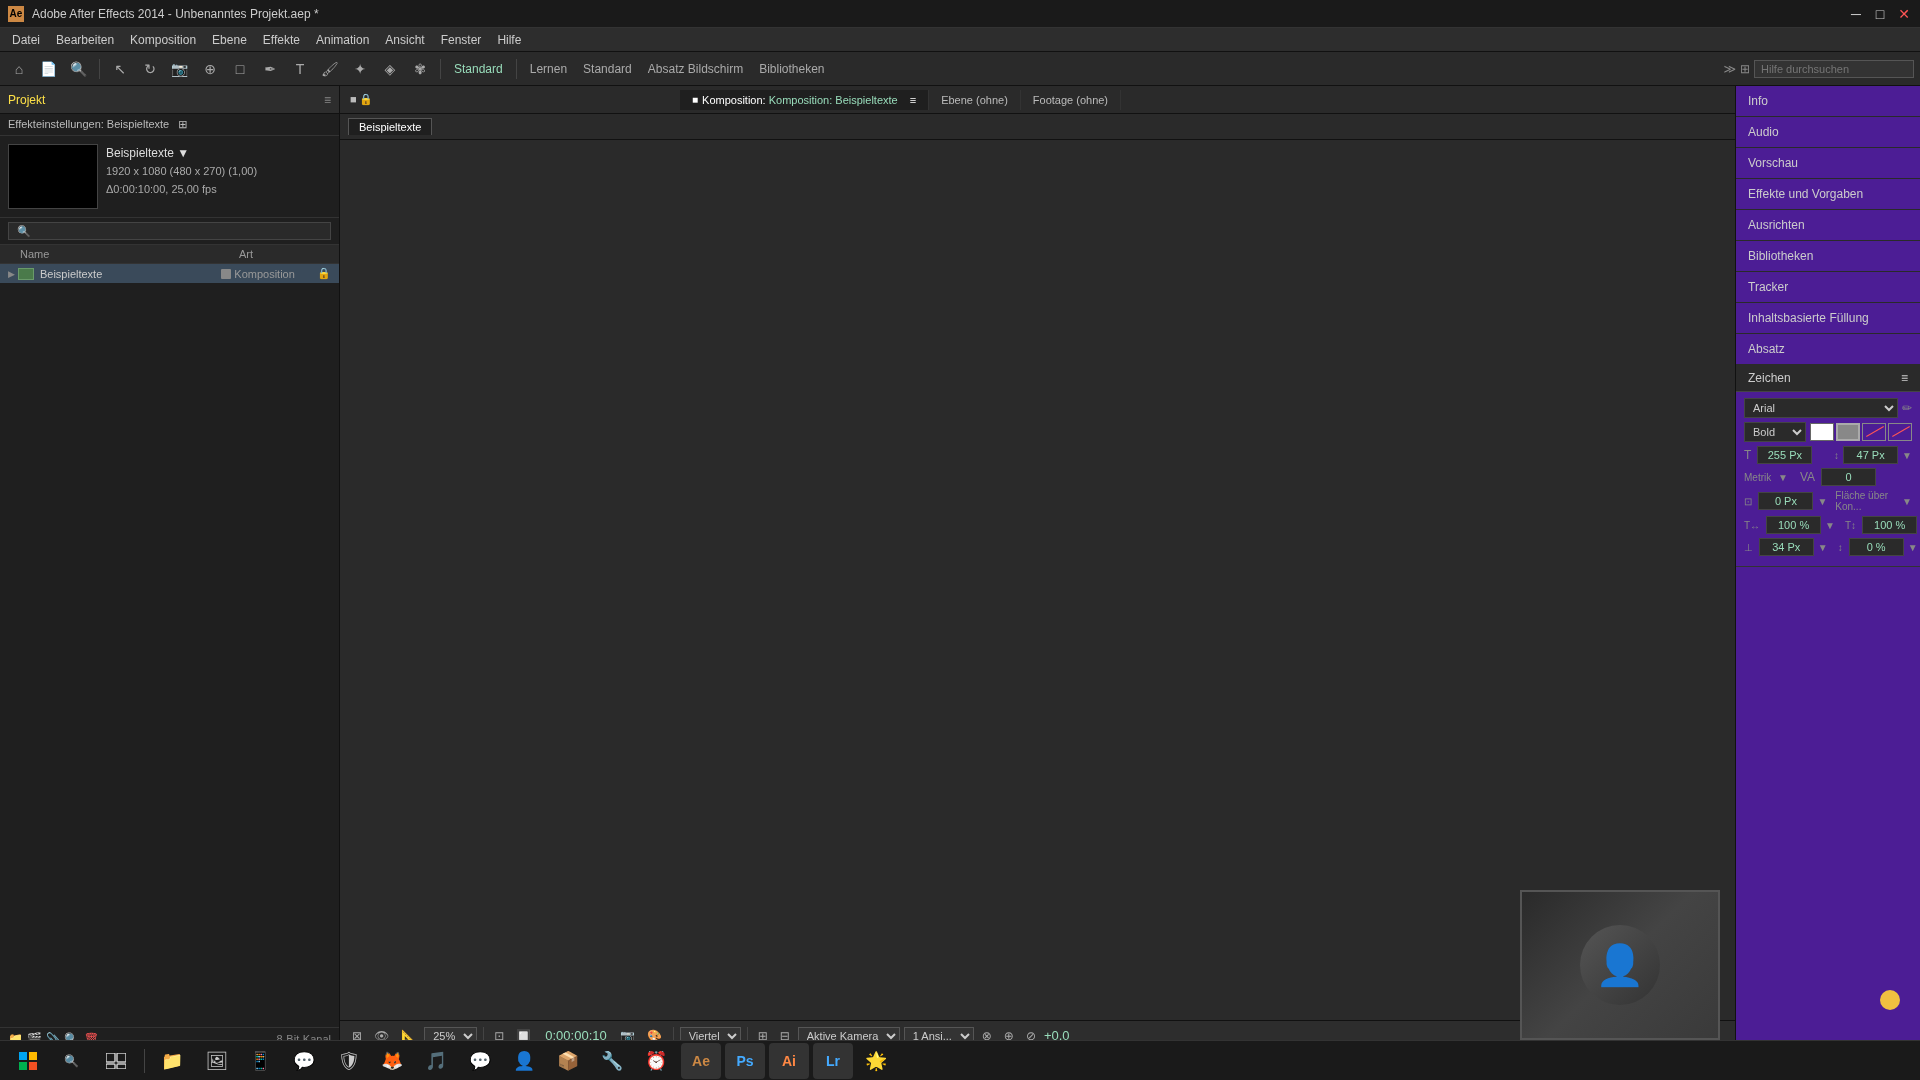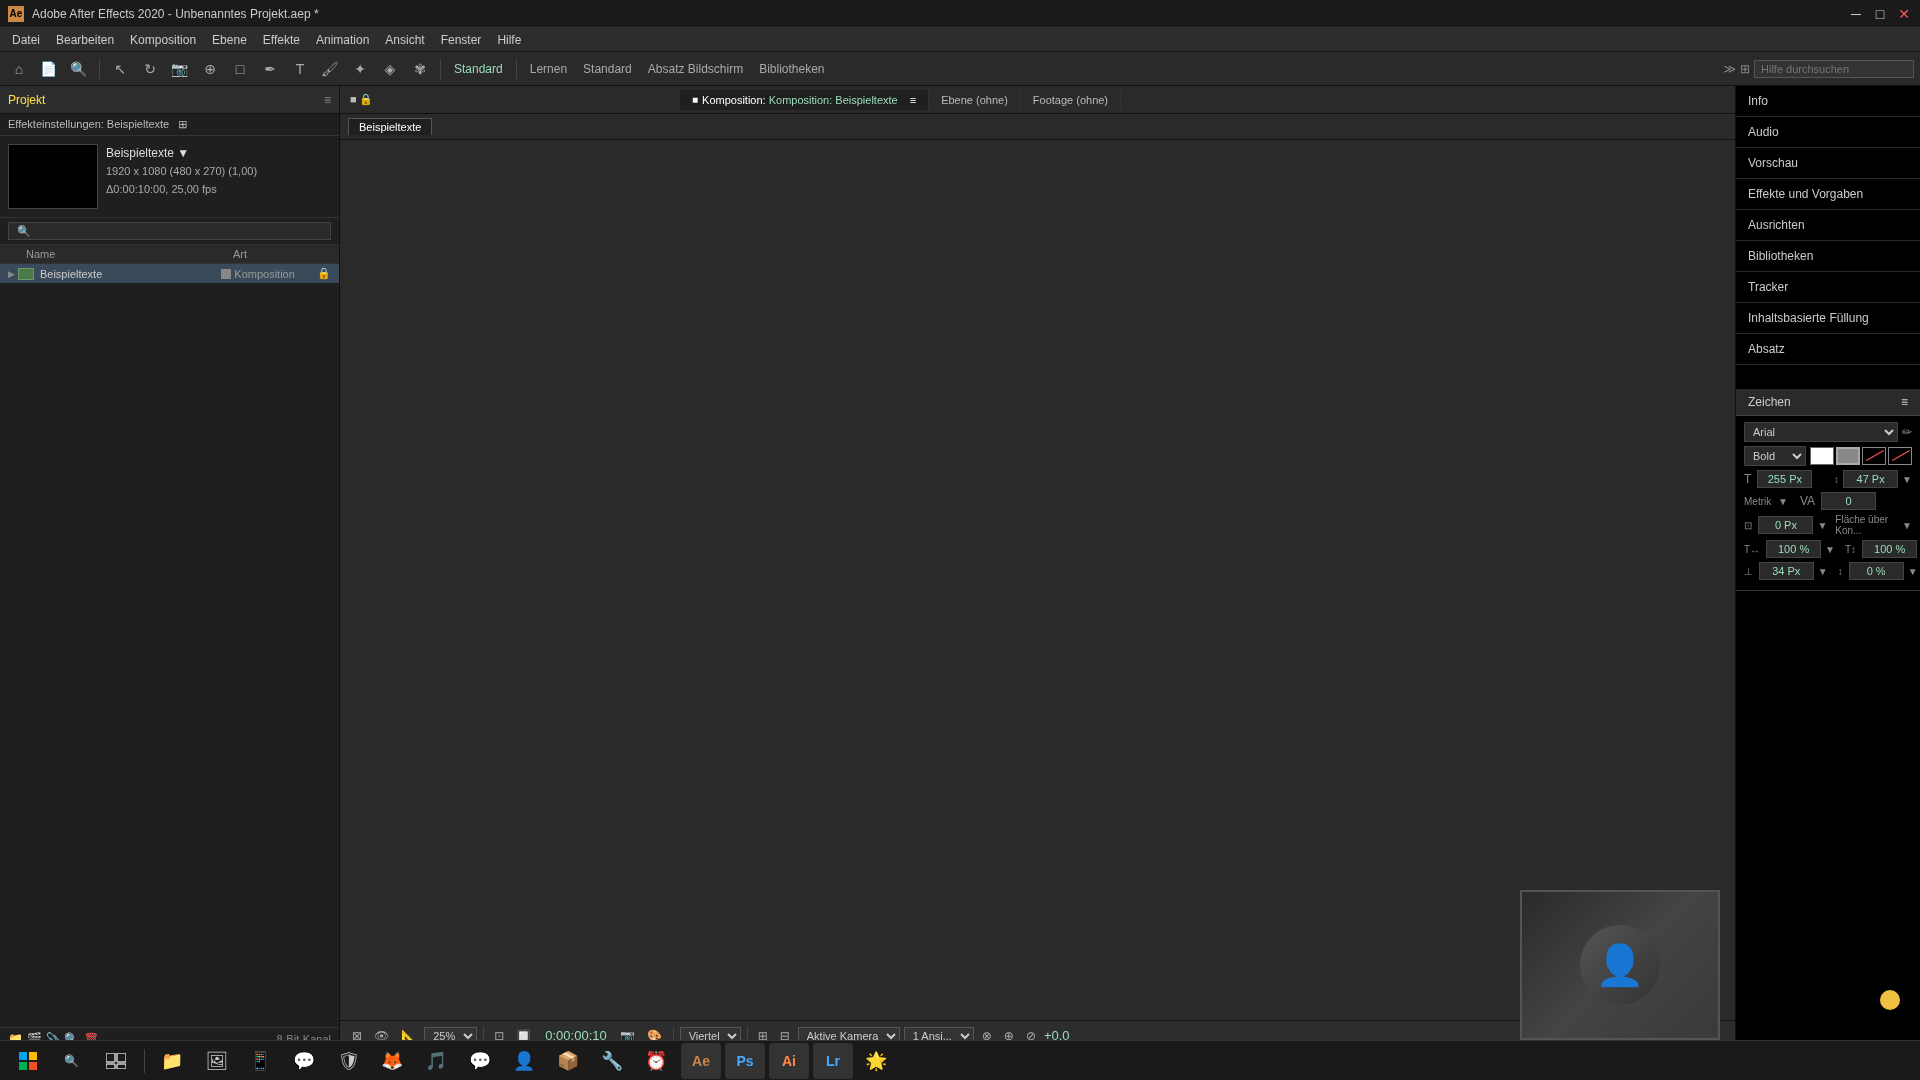--- a/index.html
+++ b/index.html
@@ -35,21 +35,21 @@
     #project-thumb { padding: 8px; display: flex; gap: 8px; align-items: flex-start; border-bottom: 1px solid #333; }
     #thumb-img { width: 90px; height: 65px; background: #000; border: 1px solid #444; flex-shrink: 0; }
     #thumb-info { font-size: 11px; color: #aaa; line-height: 1.6; }
     #thumb-info .thumb-name { font-size: 12px; color: #ddd; }
     
     
     #project-search { padding: 4px 8px; border-bottom: 1px solid #333; }
     #project-search input { width: 100%; background: #2a2a2a; border: 1px solid #444; color: #ccc; padding: 2px 6px; font-size: 11px; outline: none; }
     
     
-    #project-list-header { display: flex; padding: 3px 26px; background: #2a2a2a; border-bottom: 1px solid #333; font-size: 11px; color: #999; }
+    #project-list-header { display: flex; padding: 3px 20px; background: #2a2a2a; border-bottom: 1px solid #333; font-size: 11px; color: #999; }
     #project-list-header .col-name { flex: 1; }
     #project-list-header .col-type { width: 80px; }
     #project-list { flex: 1; overflow-y: auto; }
     .project-item { display: flex; align-items: center; padding: 3px 8px; cursor: pointer; font-size: 11px; }
     .project-item.selected { background: #3a4a5a; }
     .project-item .item-icon { width: 16px; height: 12px; background: #4a7a4a; border: 1px solid #6a9a6a; margin-right: 6px; flex-shrink: 0; }
     .project-item .item-name { flex: 1; color: #ccc; }
     .project-item .item-type { width: 80px; color: #999; }
     .project-item .item-type-icon { width: 10px; height: 10px; background: #888; border-radius: 1px; margin-right: 3px; }
     
@@ -72,21 +72,21 @@
     #canvas-text { font-size: 52px; font-weight: bold; color: #fff; text-shadow: 2px 2px 4px rgba(0,0,0,0.5); letter-spacing: 1px; position: relative; }
     
     
     #viewer-toolbar { position: absolute; bottom: 0; left: 0; right: 0; background: #2d2d2d; height: 30px; display: flex; align-items: center; padding: 0 8px; gap: 4px; border-top: 1px solid #111; }
     .vt-btn { background: transparent; border: none; color: #aaa; cursor: pointer; padding: 2px 4px; font-size: 12px; }
     .vt-sep { width: 1px; height: 18px; background: #444; margin: 0 2px; }
     .vt-label { font-size: 13px; color: #aaa; }
     .vt-select { background: #333; border: 1px solid #555; color: #ccc; font-size: 11px; padding: 1px 4px; cursor: pointer; }
     
     
-    #panel-right { width: 185px; background: #000000; border-left: 1px solid #111; display: flex; flex-direction: column; overflow-y: auto; }
+    #panel-right { width: 185px; background: #4c1d95; border-left: 1px solid #111; display: flex; flex-direction: column; overflow-y: auto; }
     .right-panel-item { padding: 8px 12px; border-bottom: 1px solid #2a2a2a; font-size: 12px; color: #ccc; cursor: pointer; }
     
     
     #char-panel { padding: 6px 8px; border-bottom: 1px solid #333; }
     .char-row { display: flex; align-items: center; gap: 4px; margin-bottom: 4px; }
     .char-font-select { flex: 1; background: #2a2a2a; border: 1px solid #444; color: #ccc; font-size: 11px; padding: 2px 4px; }
     .char-size-input { width: 55px; background: #2a2a2a; border: 1px solid #444; color: #9db; font-size: 11px; padding: 2px 4px; text-align: center; }
     .char-color-box { width: 24px; height: 18px; background: #fff; border: 1px solid #666; cursor: pointer; }
     
     
@@ -112,21 +112,21 @@
     ::-webkit-scrollbar { width: 6px; height: 6px; }
     ::-webkit-scrollbar-track { background: #1a1a1a; }
     ::-webkit-scrollbar-thumb { background: #444; border-radius: 3px; }
   </style>
 </head>
 <body>
 
 <div id="titlebar">
   <div style="display:flex;align-items:center;gap:8px;">
     <span style="width:16px;height:16px;background:#c84;display:inline-block;font-size:10px;display:flex;align-items:center;justify-content:center;color:#000;font-weight:bold;">Ae</span>
-    <span>Adobe After Effects 2020 - Unbenanntes Projekt.aep *</span>
+    <span>Adobe After Effects 2014 - Unbenanntes Projekt.aep *</span>
   </div>
   <div class="controls">
     <button class="ctrl-btn">─</button>
     <button class="ctrl-btn">□</button>
     <button class="ctrl-btn" style="color:#f55;">✕</button>
   </div>
 </div>
 
 <div id="menubar">
   <span class="menu-item">Datei</span>
@@ -290,21 +290,21 @@
     <div class="right-panel-item">Info</div>
     <div class="right-panel-item">Audio</div>
     <div class="right-panel-item">Vorschau</div>
     <div class="right-panel-item">Effekte und Vorgaben</div>
     <div class="right-panel-item">Ausrichten</div>
     <div class="right-panel-item">Bibliotheken</div>
     <div class="right-panel-item">Tracker</div>
     <div class="right-panel-item">Inhaltsbasierte Füllung</div>
     <div class="right-panel-item">Absatz</div>
 
-    <div style="background:#2a2a2a;border-bottom:1px solid #444;margin-top:24px;">
+    <div style="background:#2a2a2a;border-bottom:1px solid #444;">
       <div style="padding:6px 12px;display:flex;justify-content:space-between;align-items:center;">
         <span>Zeichen</span>
         <span style="cursor:pointer;">≡</span>
       </div>
     </div>
 
     <div id="char-panel">
 
       <div class="char-row">
         <select class="char-font-select">

